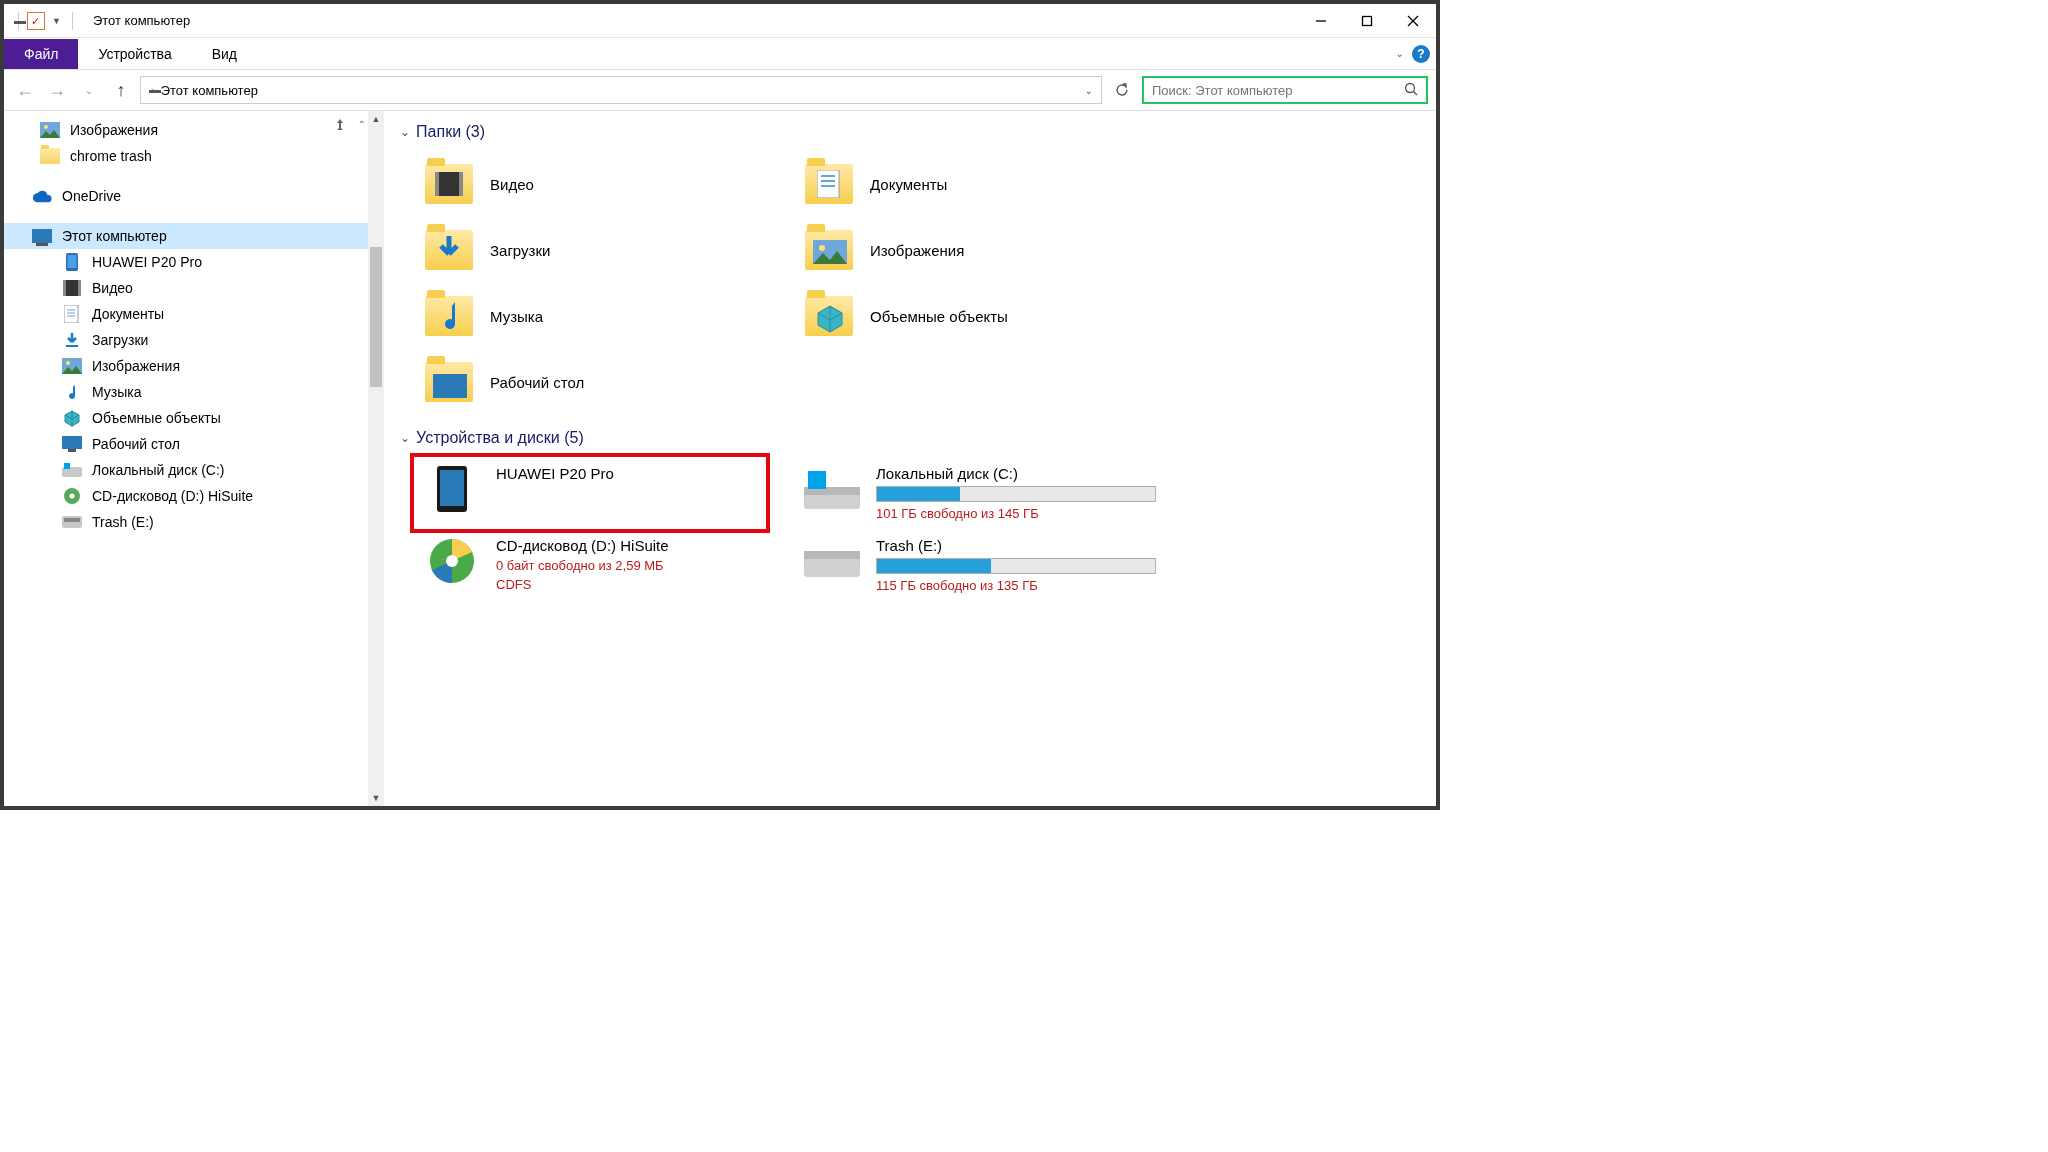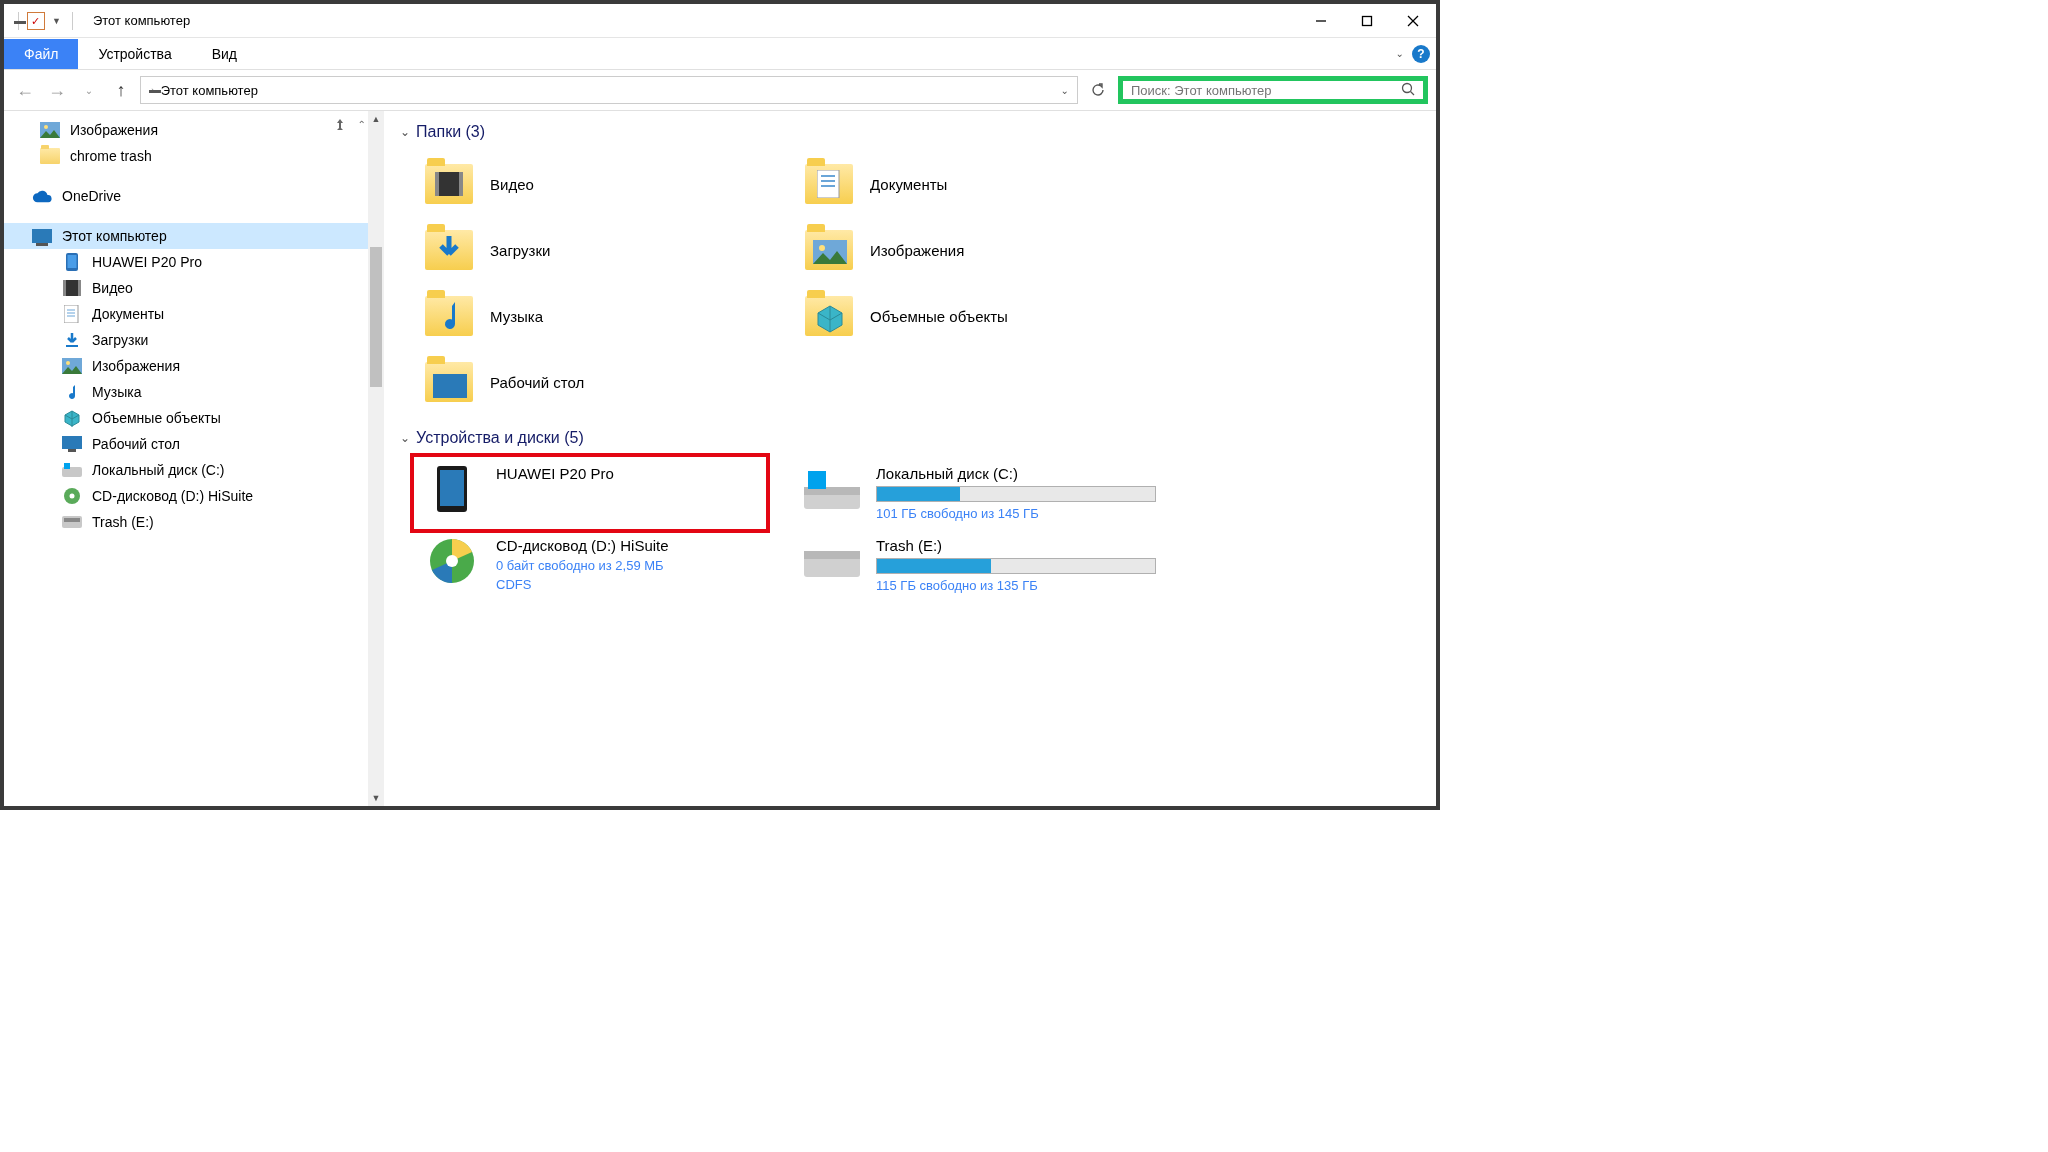--- a/index.html
+++ b/index.html
@@ -5,32 +5,32 @@
 * { margin: 0; padding: 0; box-sizing: border-box; font-family: "Segoe UI", Tahoma, sans-serif; }
 body { background: #fff; font-size: 13px; color: #000; }
 .window { border: 4px solid #3a3a3a; width: 1440px; height: 810px; margin: 0; background: #fff; display: flex; flex-direction: column; overflow: hidden; }
 .titlebar { height: 34px; display: flex; align-items: center; border-bottom: 1px solid #e5e5e5; }
 .titlebar-icons { display: flex; align-items: center; padding: 0 6px; gap: 4px; }
 .titlebar-title { font-size: 13px; padding-left: 10px; flex: 1; }
 .win-controls { display: flex; }
 .win-btn { width: 46px; height: 32px; display: flex; align-items: center; justify-content: center; cursor: pointer; }
 .ribbon-tabs { display: flex; align-items: center; border-bottom: 1px solid #e0e0e0; height: 32px; position: relative; }
 .ribbon-tab { padding: 7px 20px; font-size: 14px; cursor: pointer; }
-.ribbon-tab.file { background: #3b82f6; color: #fff; }
+.ribbon-tab.file { background: #4c1d95; color: #fff; }
 .ribbon-right { margin-left: auto; display: flex; align-items: center; padding-right: 6px; gap: 8px; }
 .chevron-sm { font-size: 10px; color: #555; }
 .help-icon { width: 18px; height: 18px; background: #1979ca; border-radius: 50%; color: #fff; display: flex; align-items: center; justify-content: center; font-size: 12px; font-weight: bold; }
 .addressbar { display: flex; align-items: center; padding: 6px 8px; gap: 6px; border-bottom: 1px solid #e0e0e0; }
 .nav-arrow { width: 26px; height: 26px; display: flex; align-items: center; justify-content: center; color: #999; font-size: 18px; }
 .nav-up { width: 26px; height: 26px; display: flex; align-items: center; justify-content: center; color: #333; font-size: 18px; }
 .addr-box { flex: 1; border: 1px solid #ccc; height: 28px; display: flex; align-items: center; padding: 0 4px; gap: 6px; }
 .addr-text { font-size: 13px; flex: 1; }
 .addr-dd { color: #555; font-size: 10px; padding: 0 4px; }
 .refresh-btn { width: 28px; height: 28px; display: flex; align-items: center; justify-content: center; color: #555; }
-.search-box { width: 310px; border: 5px solid #22c55e; height: 28px; display: flex; align-items: center; padding: 0 8px; }
+.search-box { width: 286px; border: 2px solid #22c55e; height: 28px; display: flex; align-items: center; padding: 0 8px; }
 .search-box input { border: none; outline: none; flex: 1; font-size: 13px; color: #888; }
 .search-icn { color: #555; font-size: 14px; }
 .body { flex: 1; display: flex; overflow: hidden; }
 .sidebar { width: 380px; padding: 6px 0; overflow-y: auto; position: relative; }
 .tree-item { display: flex; align-items: center; padding: 4px 10px 4px 36px; gap: 10px; font-size: 14px; cursor: pointer; position: relative; }
 .tree-item.selected { background: #cce8ff; }
 .tree-item.indent { padding-left: 58px; }
 .tree-icon { width: 20px; height: 18px; flex-shrink: 0; display: flex; align-items: center; justify-content: center; }
 .folder-ic { width: 20px; height: 16px; background: linear-gradient(#ffe9a6,#f7d36b); border-radius: 1px; position: relative; }
 .folder-ic::before { content:""; position:absolute; top:-3px; left:1px; width:8px; height:4px; background:#f7d36b; border-radius:1px 1px 0 0; }
@@ -45,21 +45,21 @@
 .tiles { display: flex; flex-wrap: wrap; padding: 6px 0 10px 30px; }
 .tile { width: 380px; display: flex; align-items: center; gap: 16px; padding: 8px 10px; cursor: pointer; }
 .tile-ic { width: 50px; height: 50px; display: flex; align-items: center; justify-content: center; flex-shrink: 0; }
 .tile-txt { font-size: 15px; }
 .drive-tile { width: 380px; display: flex; gap: 16px; padding: 8px 10px; cursor: pointer; }
 .drive-ic { width: 56px; height: 48px; flex-shrink: 0; display: flex; align-items: center; justify-content: center; }
 .drive-info { flex: 1; display: flex; flex-direction: column; gap: 4px; }
 .drive-name { font-size: 15px; }
 .drive-bar { width: 280px; height: 16px; border: 1px solid #b0b0b0; background: #e8e8e8; position: relative; }
 .drive-bar-fill { height: 100%; background: #26a0da; }
-.drive-sub { font-size: 13px; color: #3b82f6; }
+.drive-sub { font-size: 13px; color: #b91c1c; }
 .big-folder { width: 48px; height: 40px; background: linear-gradient(#ffe9a6,#f7ce4e); border-radius: 2px; position: relative; }
 .big-folder::before { content:""; position:absolute; top:-6px; left:2px; width:18px; height:8px; background:#f7ce4e; border-radius:2px 2px 0 0; }
 .pc-icon { width: 20px; height: 14px; background: #2a7ab8; position: relative; }
 .pc-icon::after { content:""; position:absolute; bottom:-3px; left:4px; width:12px; height:3px; background:#555; }
 </style>
 </head>
 <body>
 
 <div class="window">
 

